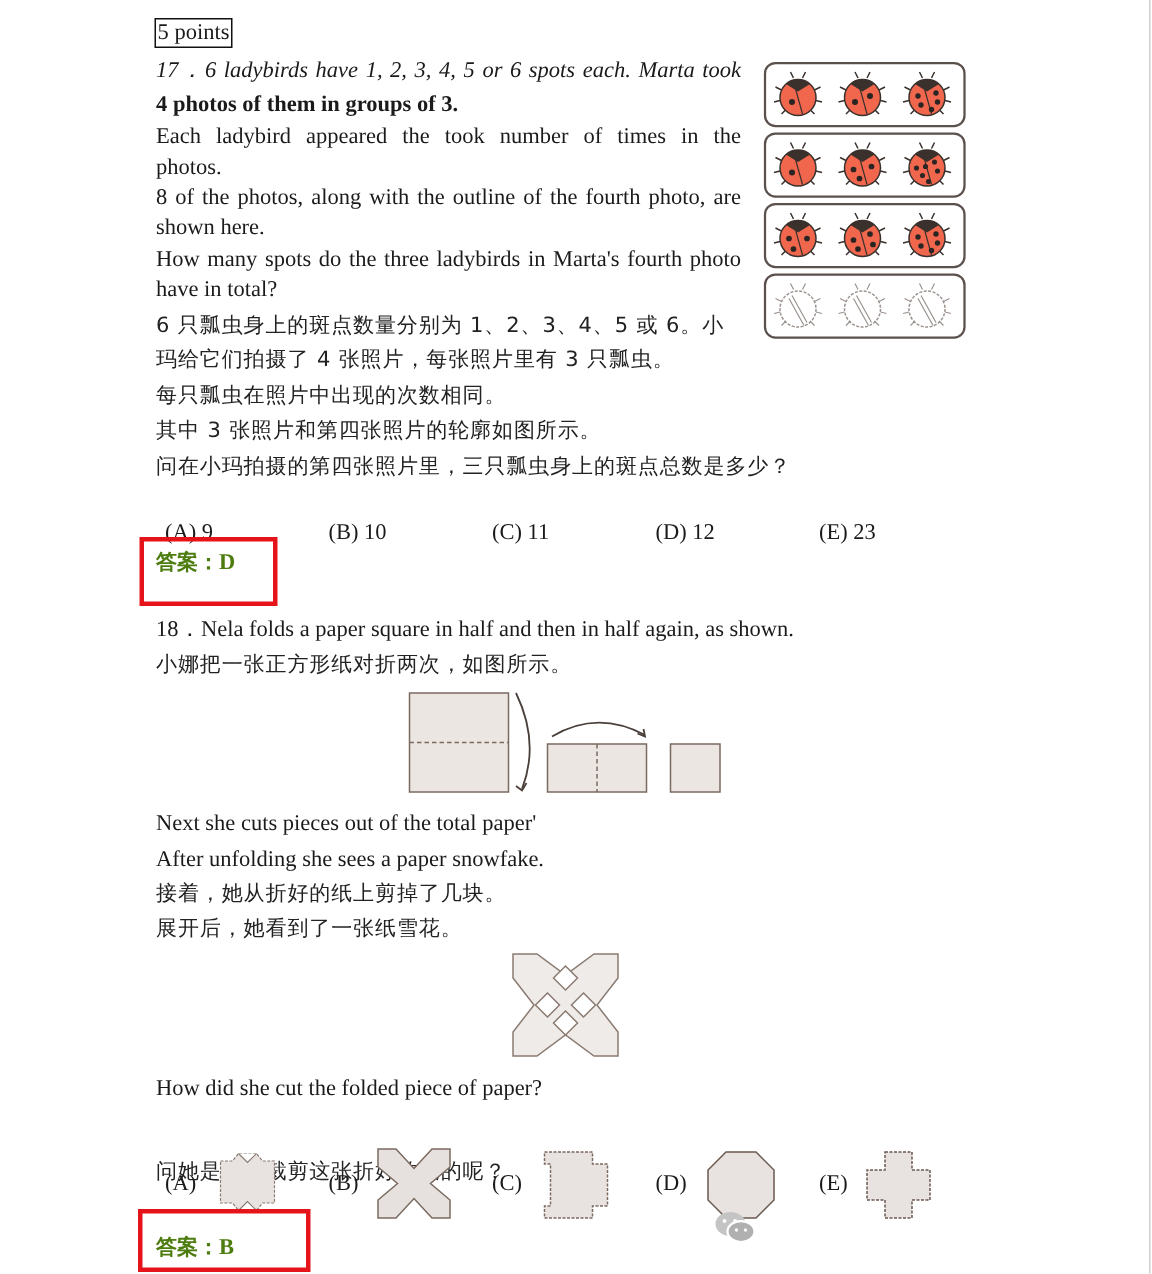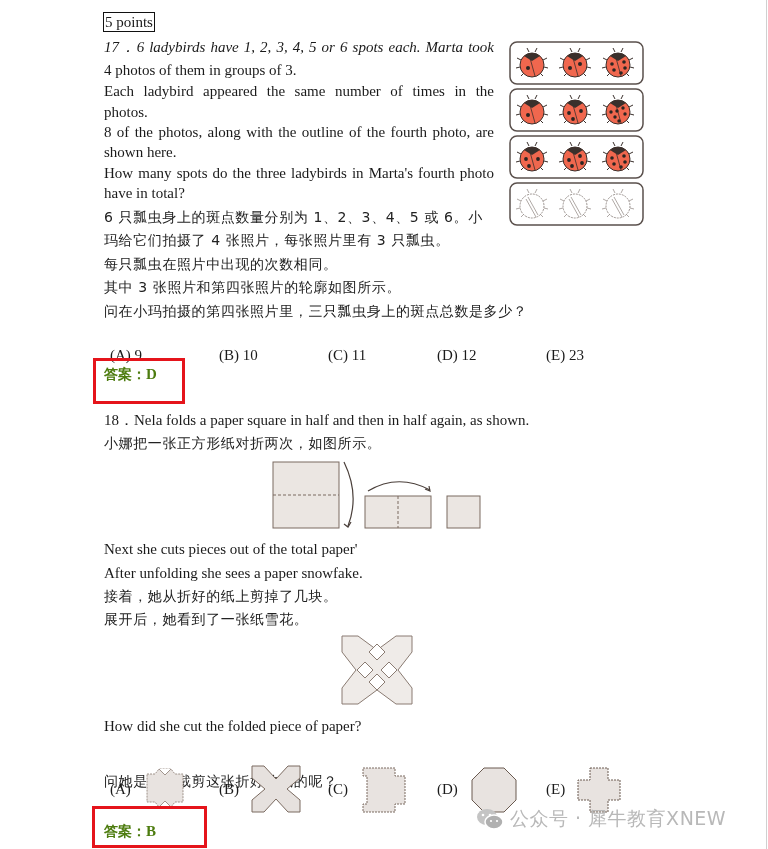--- a/index.html
+++ b/index.html
@@ -28,22 +28,22 @@
   svg { display: block; }
 </style>
 </head>
 <body>
 
 <div class="right-rule"></div>
 
 <div class="points-box">5 points</div>
 
 <div class="line justify" style="top:37px;font-style:italic;">17．6 ladybirds have 1, 2, 3, 4, 5 or 6 spots each. Marta took</div>
-<div class="line" style="top:60px;">4 photos of them in groups of 3.</div>
-<div class="line justify" style="top:81px;">Each ladybird appeared the same number of times in the</div>
+<div class="line" style="top:60px;font-weight:bold;">4 photos of them in groups of 3.</div>
+<div class="line justify" style="top:81px;">Each ladybird appeared the took number of times in the</div>
 <div class="line" style="top:102px;">photos.</div>
 <div class="line justify" style="top:122px;">8 of the photos, along with the outline of the fourth photo, are</div>
 <div class="line" style="top:142px;">shown here.</div>
 <div class="line justify" style="top:163px;">How many spots do the three ladybirds in Marta's fourth photo</div>
 <div class="line" style="top:183px;">have in total?</div>
 
 <div class="line zh" style="top:207px;">6 只瓢虫身上的斑点数量分别为 1、2、3、4、5 或 6。小</div>
 <div class="line zh" style="top:230px;">玛给它们拍摄了 4 张照片，每张照片里有 3  只瓢虫。</div>
 <div class="line zh" style="top:254px;">每只瓢虫在照片中出现的次数相同。</div>
 <div class="line zh" style="top:277px;">其中 3 张照片和第四张照片的轮廓如图所示。</div>
@@ -241,14 +241,13 @@
   <span>
     <svg width="28" height="24" viewBox="0 0 28 24">
       <ellipse cx="11" cy="10" rx="10" ry="8" fill="#c4c4c4"></ellipse>
       <ellipse cx="18" cy="15" rx="9" ry="7" fill="#b0b0b0" stroke="#fff" stroke-width="1.5"></ellipse>
       <circle cx="7" cy="8" r="1.3" fill="#fff"></circle>
         <circle cx="14" cy="8" r="1.3" fill="#fff"></circle>
       <circle cx="15" cy="14" r="1.1" fill="#fff"></circle>
         <circle cx="21" cy="14" r="1.1" fill="#fff"></circle>
     </svg>
   </span>
-  <span>公众号 · 犀牛教育XNEW</span>
 </div>
 
 </body></html>

